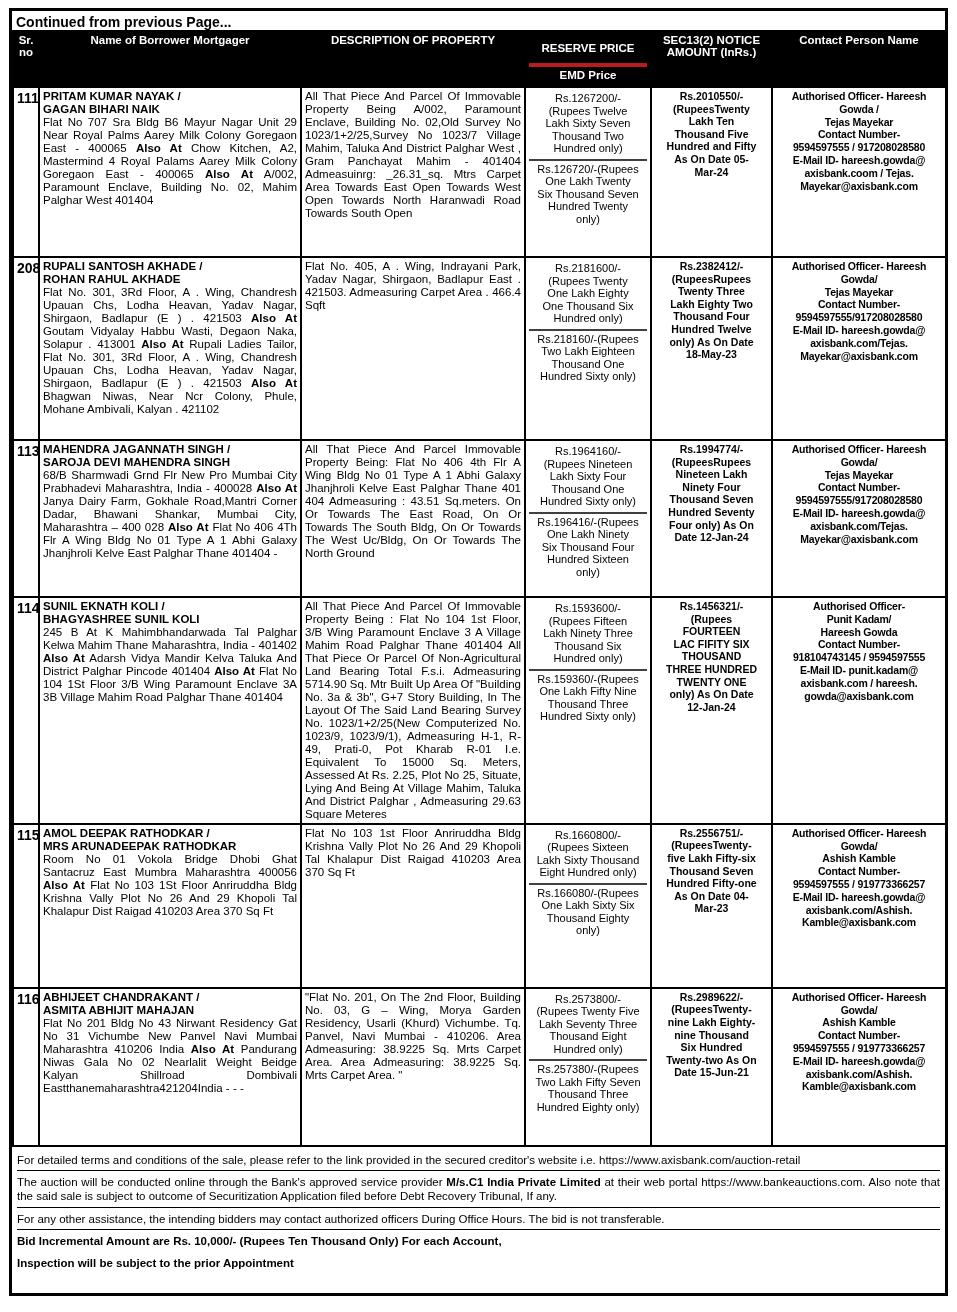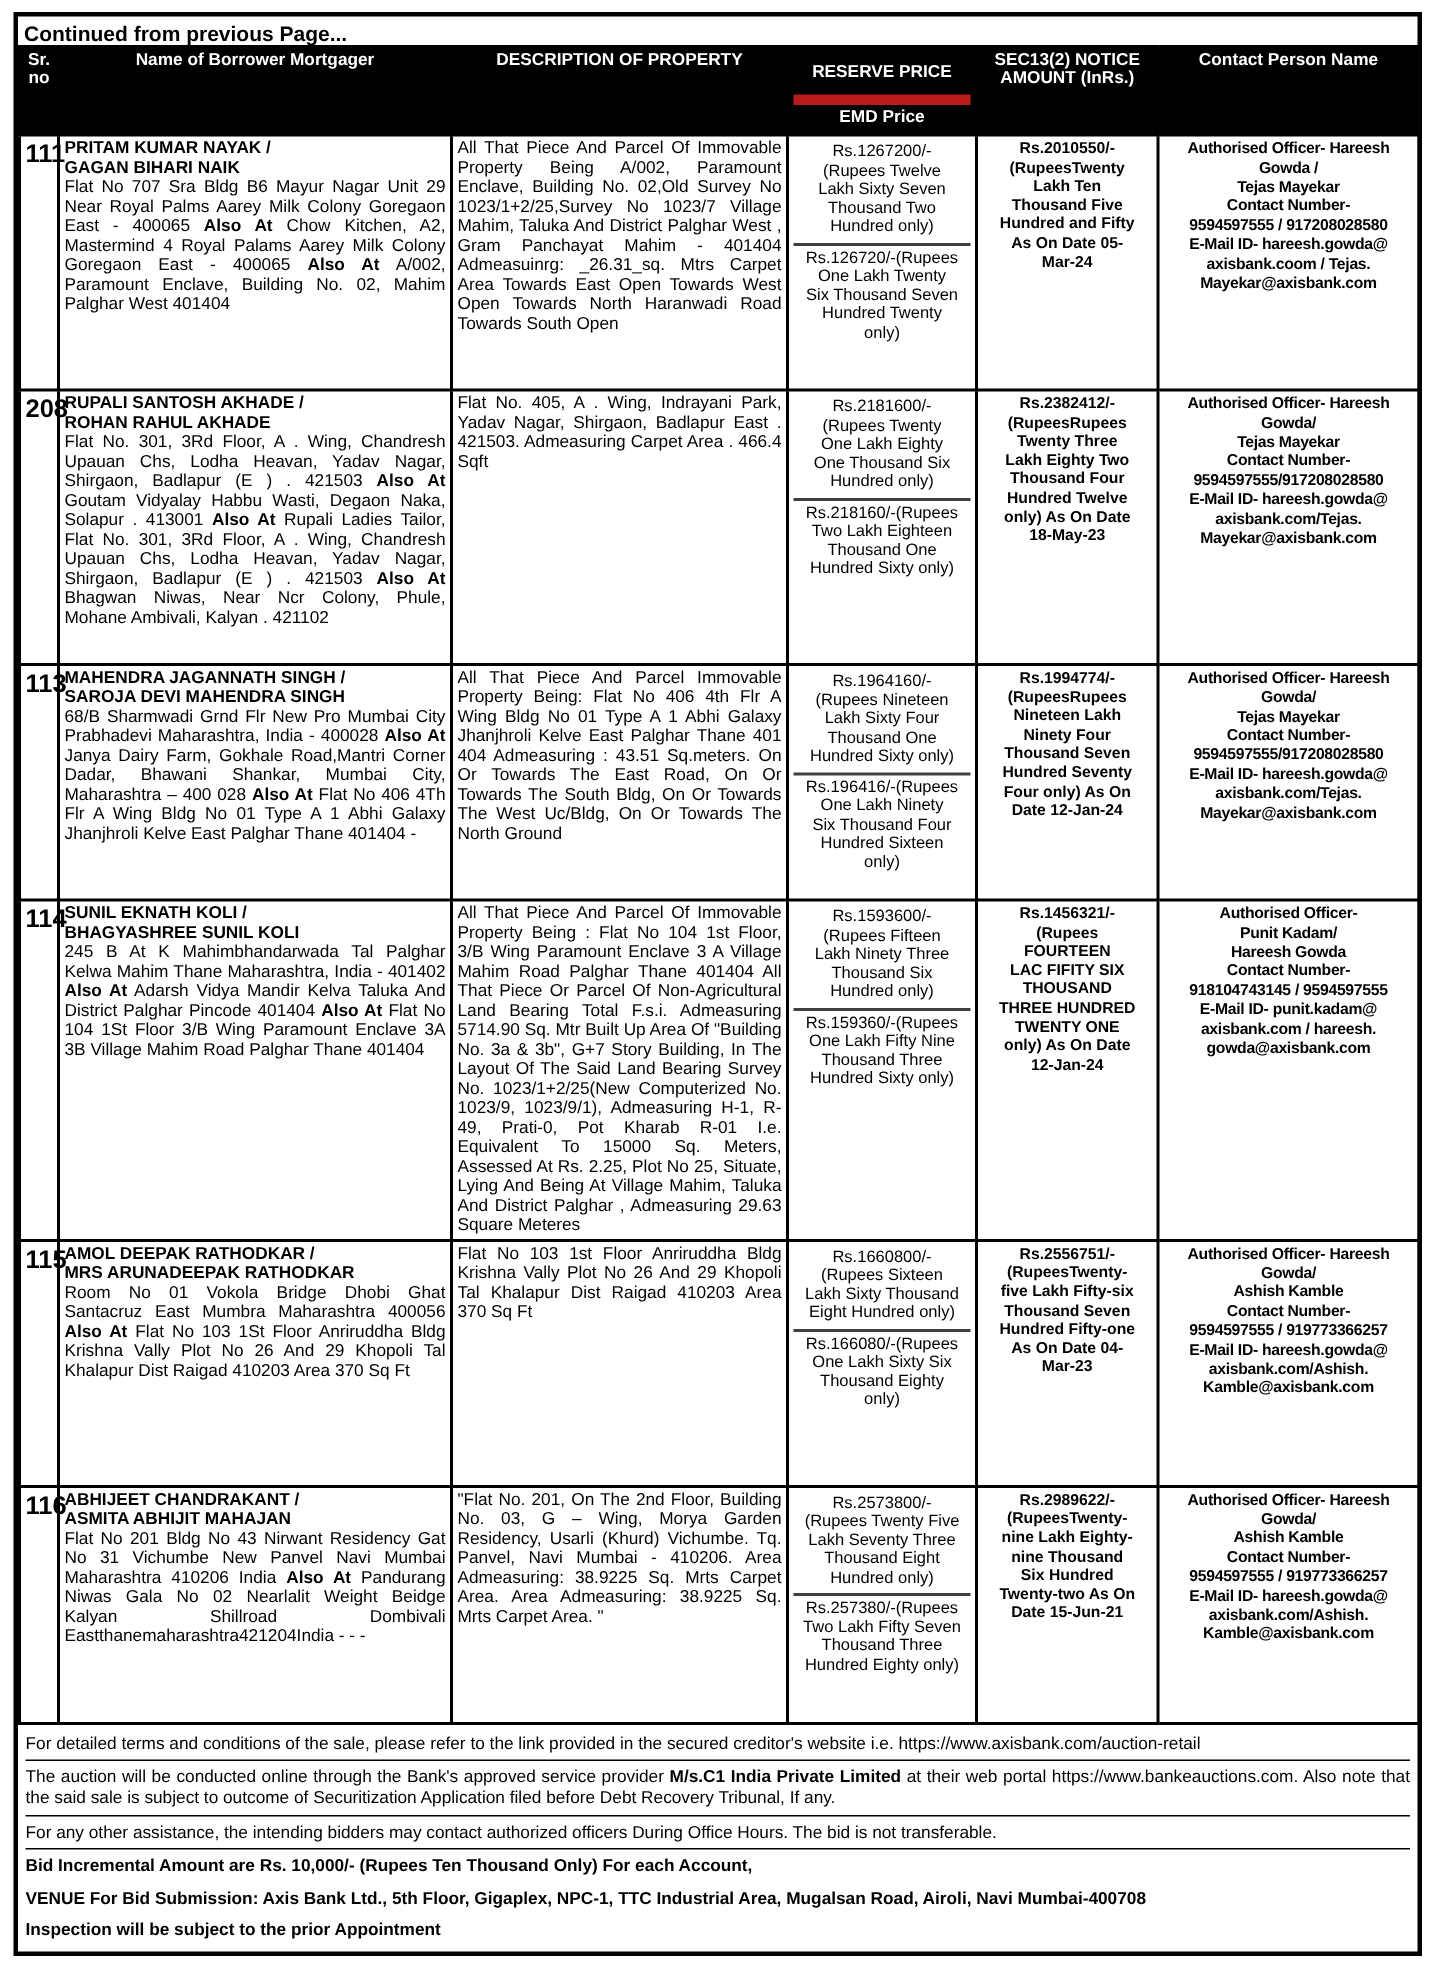--- a/index.html
+++ b/index.html
@@ -31,24 +31,24 @@
     padding:2px 3px;
   }
   thead th {
     background:#000; color:#fff;
     font-size:11.5px; font-weight:bold;
     text-align:center; vertical-align:middle;
     padding:2px 1px;
   }
   .pre { white-space:pre-line; }
   .hdr-reserve { padding:0; }
-  .hdr-reserve .hdr-top { padding:8px 0 9px 0; border-bottom:7px solid #b91c1c; }
+  .hdr-reserve .hdr-top { padding:8px 0 9px 0; border-bottom:4px solid #b91c1c; }
   .hdr-reserve .hdr-emd { padding:2px 0 3px 0; }
   td.sr {
-    font-weight:bold; font-size:17px;
+    font-weight:bold; font-size:14px;
     padding:2px 0;
   }
   td.namecell { font-size:11.5px; line-height:1.13; }
   .names { font-weight:bold; white-space:pre-line; }
   .addr { text-align:justify; }
   .aa { font-weight:bold; }
   td.desc { font-size:11.5px; line-height:1.13; text-align:justify; }
   td.moneycell { padding:0; font-size:11px; line-height:1.14; text-align:center; }
   .reserve-block { padding:2px 2px 4px 2px; border-bottom:2px solid #404040; white-space:pre-line; }
   .emd-block { padding:2px 2px 4px 2px; white-space:pre-line; }
@@ -358,18 +358,17 @@
     </tbody>
   </table>
 
   <div class="footer">
     <div class="f-row">For detailed terms and conditions of the sale, please refer to the link provided in the secured creditor's website i.e. https://www.axisbank.com/auction-retail</div>
     <div class="f-row sep f2">
       <span>The auction will be conducted online through the Bank's approved service provider </span><span class="bold">M/s.C1 India Private Limited</span><span> at their web portal https://www.bankeauctions.com. Also note that the said sale is subject to outcome of Securitization Application filed before Debt Recovery Tribunal, If any.</span>
     </div>
     <div class="f-row sep">For any other assistance, the intending bidders may contact authorized officers During Office Hours. The bid is not transferable.</div>
     <div class="f-row sep bold">Bid Incremental Amount are Rs. 10,000/- (Rupees Ten Thousand Only) For each Account,</div>
-    <div class="f-row bold">VENUE For Bid Submission: Axis Bank Ltd., 5th Floor, Gigaplex, NPC-1, TTC Industrial Area, Mugalsan Road, Airoli, Navi Mumbai-400708</div>
     <div class="f-row bold">Inspection will be subject to the prior Appointment</div>
 
   </div>
 
 </div>
 
 </body></html>

